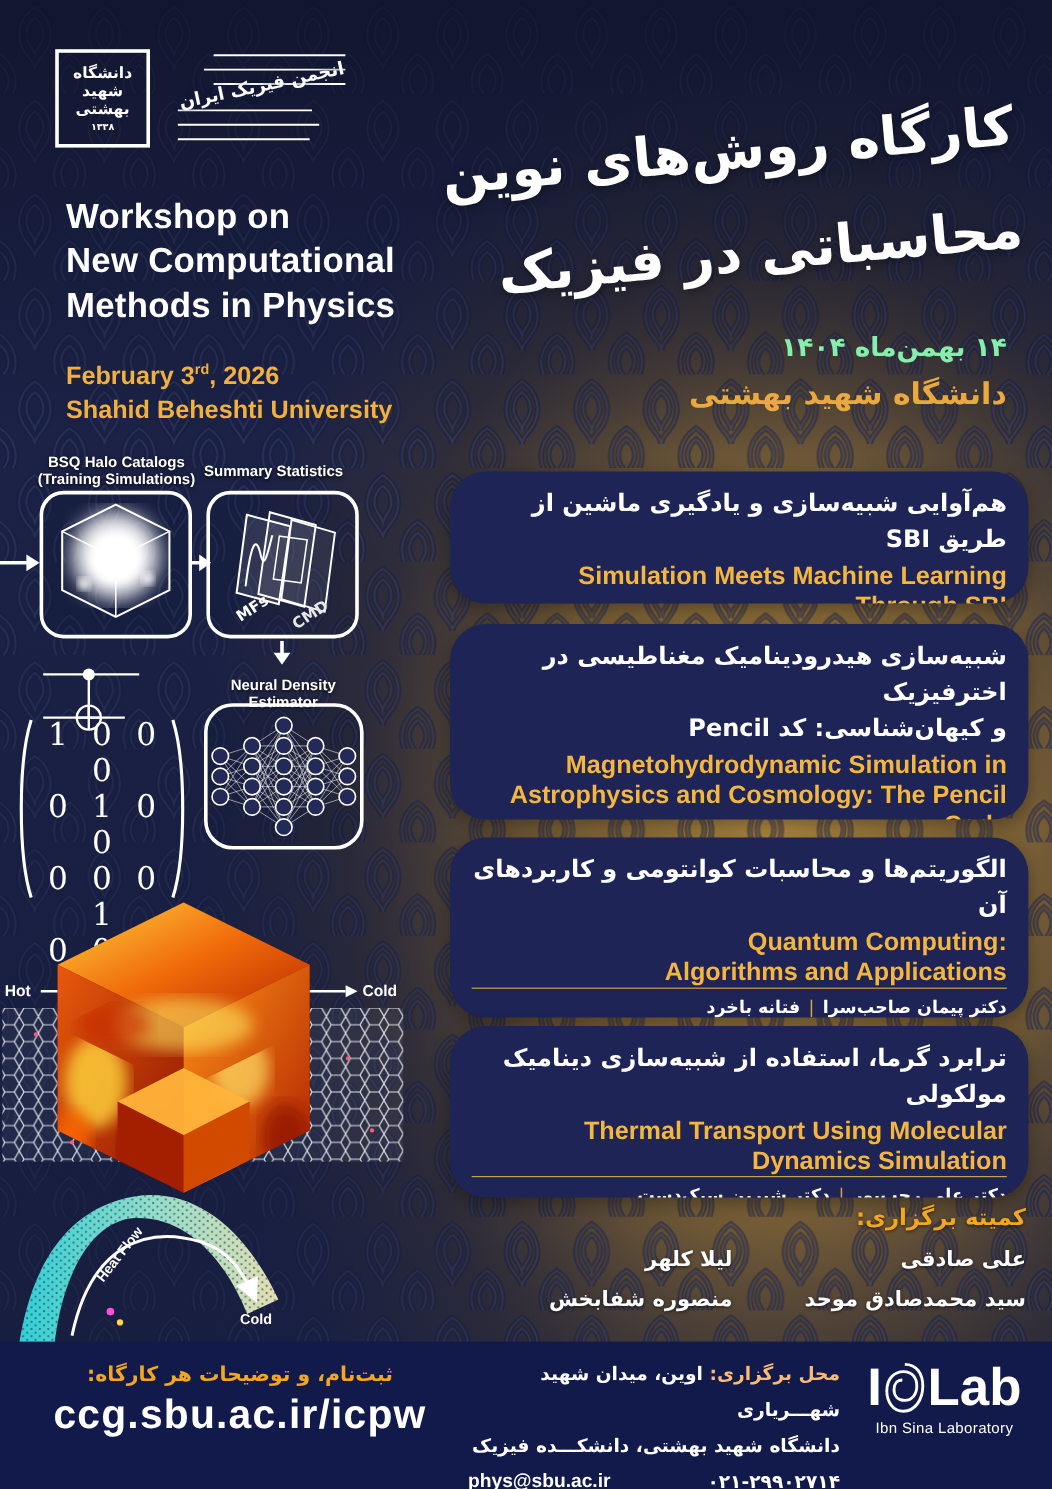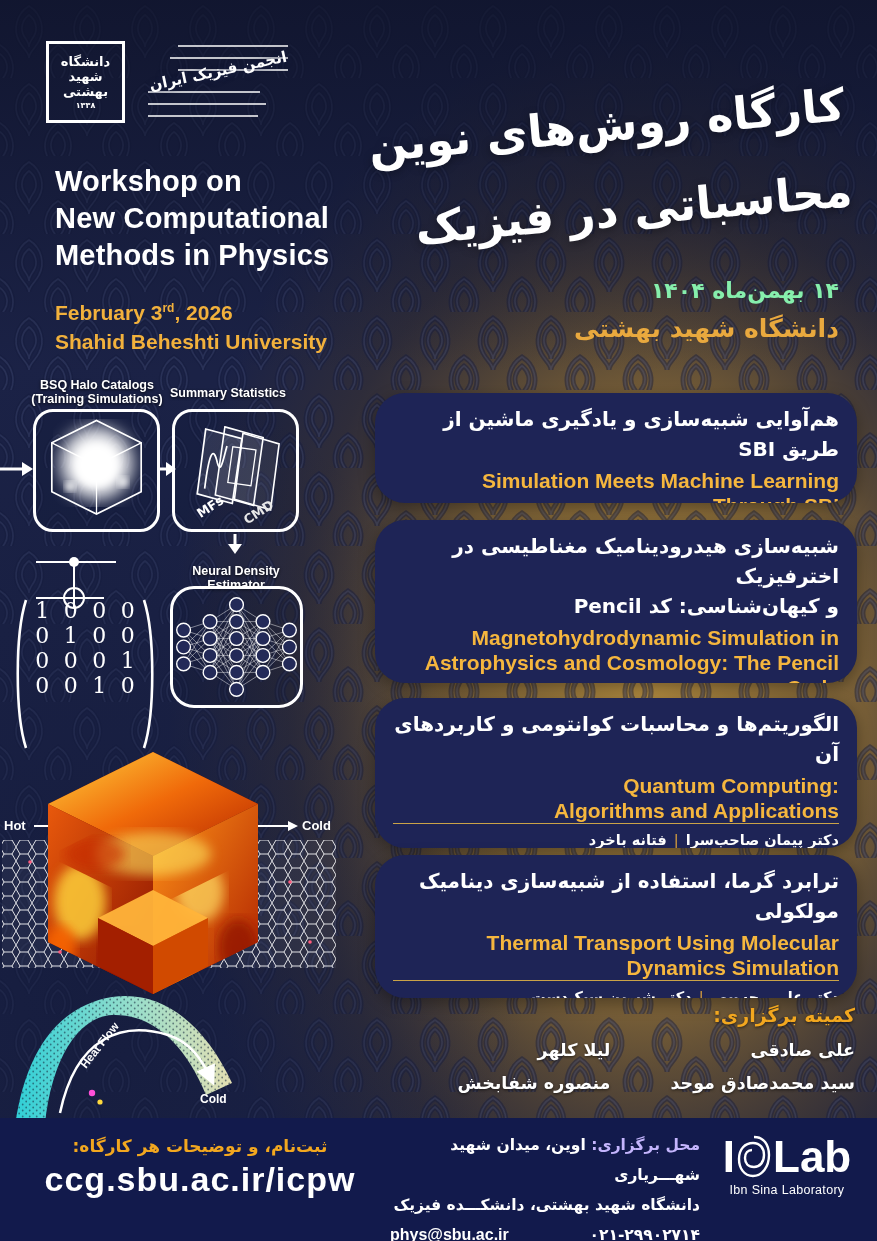--- a/index.html
+++ b/index.html
@@ -36,22 +36,22 @@
   .fig-label{color:#fff;font-weight:bold;font-size:12.5px;line-height:14px;text-align:center;
              font-family:"Liberation Sans",sans-serif;text-shadow:0 1px 3px rgba(0,0,0,.8);}
   .round-box{border:3px solid #fff;border-radius:20px;background:rgba(10,14,40,.12);}
   .halo-label{left:8px;top:378px;width:178px;}
   .halo-box{left:33px;top:409px;width:127px;height:123px;}
   .summary-label{left:164px;top:386px;width:128px;}
   .summary-box{left:172px;top:409px;width:127px;height:123px;}
   .nde-label{left:172px;top:544px;width:128px;margin-top:20px;}
   .nde-box{left:170px;top:586px;width:133px;height:122px;border-radius:24px;}
   .matrix{left:12px;top:598px;width:146px;height:152px;display:flex;align-items:stretch;color:#fff;}
-  .matrix-rows{flex:1;display:flex;justify-content:space-around;
-               text-align:center;font-family:"DejaVu Serif",serif;font-size:22px;word-spacing:12px;}
+  .matrix-rows{flex:1;display:flex;flex-direction:column;justify-content:space-around;
+               text-align:center;font-family:"DejaVu Serif",serif;font-size:26px;word-spacing:12px;}
   .thermal-wrap{left:0;top:742px;width:340px;height:256px;}
   .arch-wrap{left:0;top:983px;width:250px;height:168px;}
 
   
   .card{left:375px;width:482px;background:#1e2456;border-radius:30px;
         padding:11px 18px 12px 18px;display:flex;flex-direction:column;
         box-shadow:0 5px 16px rgba(0,0,0,.35);overflow:hidden;}
   .card .fa-title{direction:rtl;text-align:right;color:#fff;font-weight:bold;
                   font-size:20px;line-height:30px;white-space:pre-line;}
   .card .en-title{text-align:right;color:#f5b63e;font-weight:bold;font-size:21px;
@@ -75,21 +75,21 @@
                   text-shadow:0 1px 3px rgba(0,0,0,.6);}
 
   
   .footer{left:0;top:1118px;width:877px;height:123px;background:#121a4c;}
   .reg-label{left:20px;top:18px;width:360px;text-align:center;direction:rtl;
              color:#f2a71f;font-weight:bold;font-size:17px;}
   .reg-url{left:20px;top:42px;width:360px;text-align:center;color:#fff;font-weight:bold;
            font-size:34px;letter-spacing:1px;font-family:"Liberation Sans",sans-serif;}
   .venue{right:177px;top:12px;width:310px;direction:rtl;color:#fff;font-size:15.5px;
          line-height:30px;font-weight:bold;text-align:right;}
-  .venue .gold{color:#c4b5fd;}
+  .venue .gold{color:#fdba74;}
   .venue-row3{display:flex;justify-content:space-between;align-items:center;}
   .venue .email{direction:ltr;font-family:"Liberation Sans",sans-serif;font-weight:bold;font-size:16px;}
   .venue .phone{direction:ltr;unicode-bidi:isolate;}
   .islab{right:14px;top:16px;width:152px;display:flex;flex-direction:column;align-items:center;color:#fff;}
   .islab-row{display:flex;align-items:center;gap:1px;font-family:"Liberation Sans",sans-serif;
              font-weight:bold;font-size:44px;line-height:44px;}
   .islab-sub{font-family:"Liberation Sans",sans-serif;font-size:12.5px;margin-top:3px;letter-spacing:.3px;}
 </style>
 </head>
 <body>

